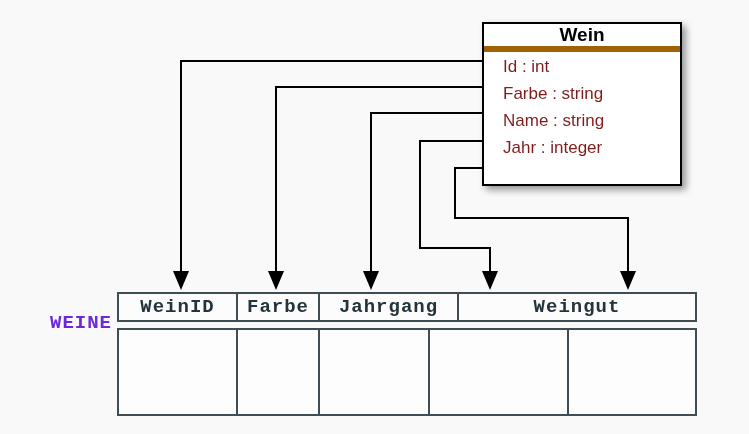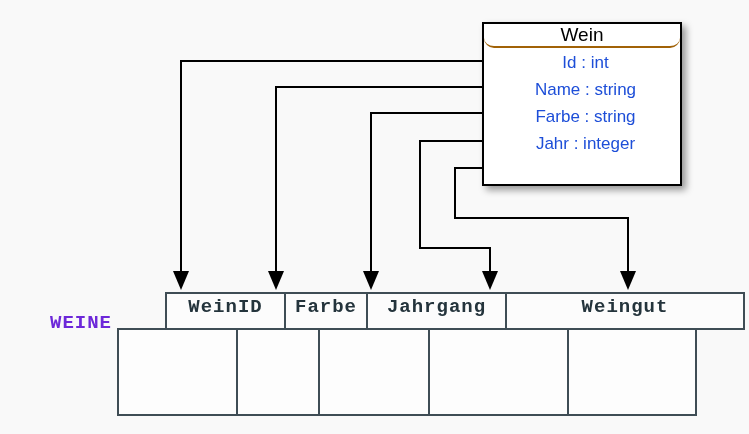--- a/index.html
+++ b/index.html
@@ -23,35 +23,33 @@
     left:482px;top:22px;
     width:200px;height:164px;
     box-sizing:border-box;
     background:#ffffff;
     border:2px solid #000;
     box-shadow:4px 4px 7px rgba(0,0,0,0.40);
     z-index:2;
   }
   .class-title{
     height:22px;line-height:22px;
-    border-bottom:2px solid #a16207;
+    border-bottom:6px solid #a16207;
     text-align:center;
-    font-weight:normal;
+    font-weight:bold;
     font-size:19px;
     color:#000;
-    border-radius:10px;
   }
   .class-attrs{padding:1px 0 0 0;}
   .class-attr{
     height:27px;line-height:27px;
-    padding-left:7px;
+    padding-left:19px;
     font-size:17px;
-    color:#1d4ed8;
+    color:#7f1d1d;
     white-space:nowrap;
-    text-align:center;
   }
 
   
   .table-label{
     position:absolute;
     left:38px;top:308px;
     width:74px;height:30px;
     line-height:30px;
     text-align:right;
     font-family:"Liberation Mono", monospace;
@@ -64,21 +62,21 @@
   .db-row{
     position:absolute;
     left:117px;
     width:580px;
     box-sizing:border-box;
     border:2px solid #3f4d55;
     display:flex;
     background:#fdfdfd;
     z-index:2;
   }
-  .db-header{top:292px;height:38px;margin-left:48px;}
+  .db-header{top:292px;height:30px;}
   .db-empty{top:328px;height:88px;}
   .db-cell{
     box-sizing:border-box;
     border-right:2px solid #3f4d55;
     text-align:center;
     font-family:"Liberation Mono", monospace;
     font-weight:bold;
     font-size:19px;
     letter-spacing:1px;
     color:#24343c;
@@ -119,22 +117,22 @@
     <g>
       <path d="M482 168 H455 V218 H628 V272"></path>
       <polygon points="620,271 636,271 628,290"></polygon>
     </g>
   </svg>
 
   <div class="class-box">
     <div class="class-title">Wein</div>
     <div class="class-attrs">
       <div class="class-attr">Id : int</div>
+      <div class="class-attr">Farbe : string</div>
       <div class="class-attr">Name : string</div>
-      <div class="class-attr">Farbe : string</div>
       <div class="class-attr">Jahr : integer</div>
     </div>
   </div>
 
   <div class="table-label">WEINE</div>
 
   <div class="db-row db-header">
     <div class="db-cell w-c0">WeinID</div>
     <div class="db-cell w-c1">Farbe</div>
     <div class="db-cell w-c3">Jahrgang</div>

